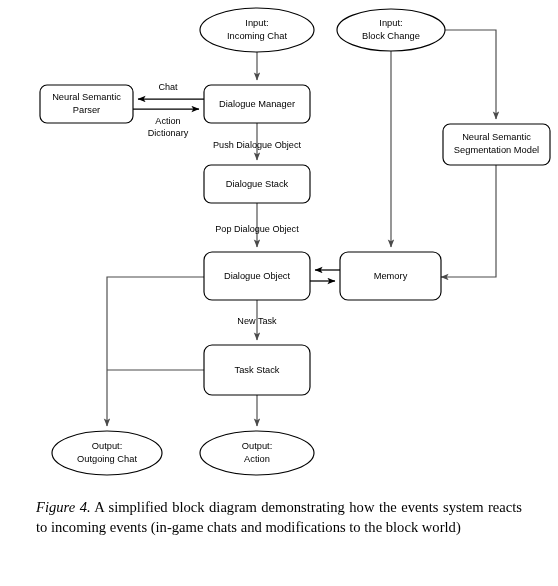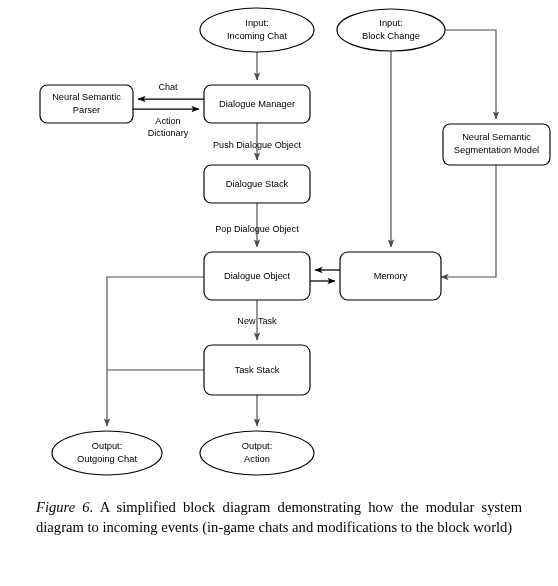--- a/index.html
+++ b/index.html
@@ -205,15 +205,15 @@
     </g>
 
     <g>
       <ellipse class="node-shape" cx="257" cy="453" rx="57" ry="22"></ellipse>
       <text class="node-label" x="257" y="447">Output:</text>
       <text class="node-label" x="257" y="460">Action</text>
     </g>
 
   </svg>
 
-  <div id="caption"><span class="fig-label">Figure 6.</span><span> A simplified block diagram demonstrating how the modular system diagram to incoming events (in-game chats and modifications to the block world)</span></div>
+  <div id="caption"><span class="fig-label">Figure 4.</span><span> A simplified block diagram demonstrating how the events system reacts to incoming events (in-game chats and modifications to the block world)</span></div>
 
 </div>
 
 </body></html>

